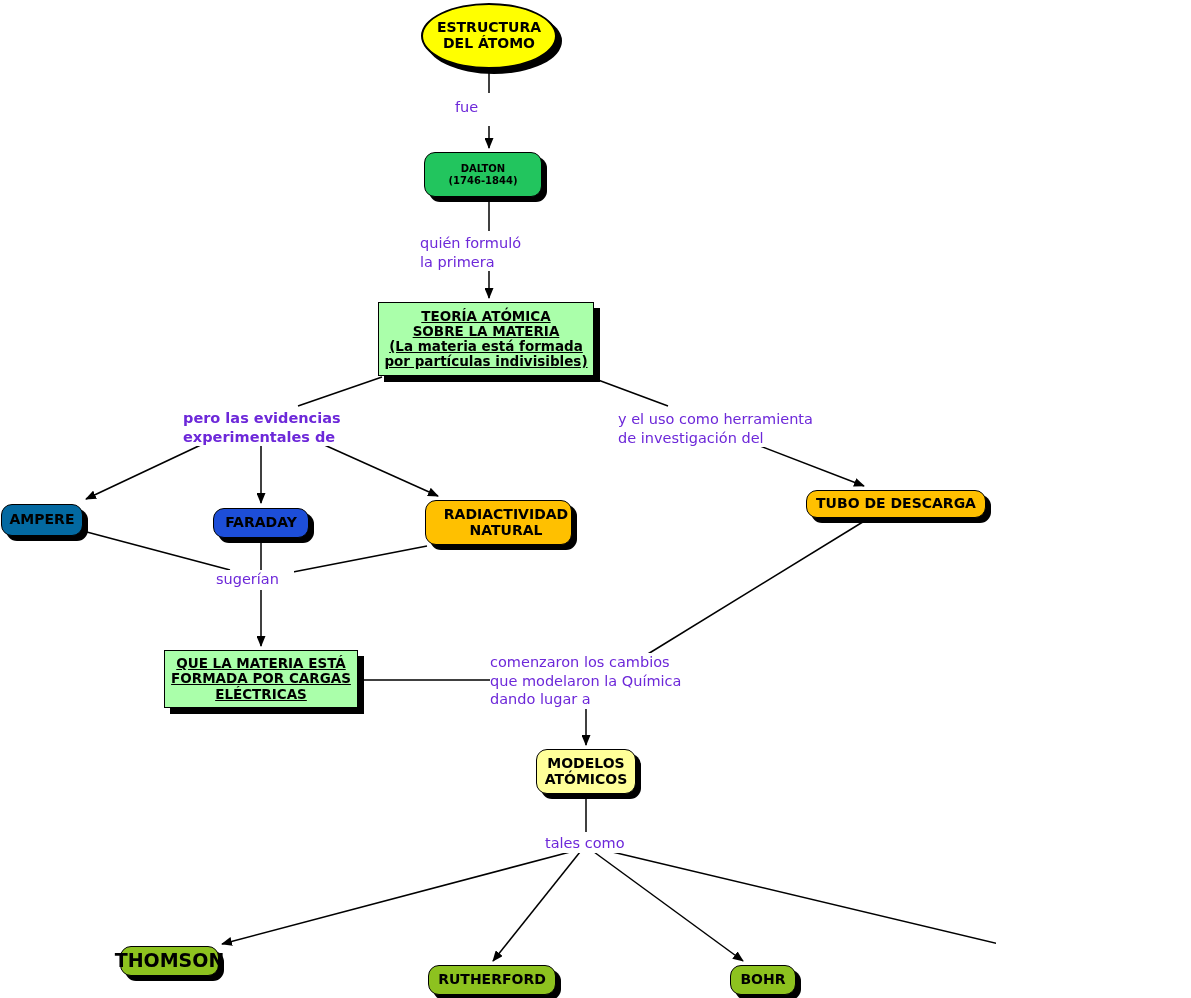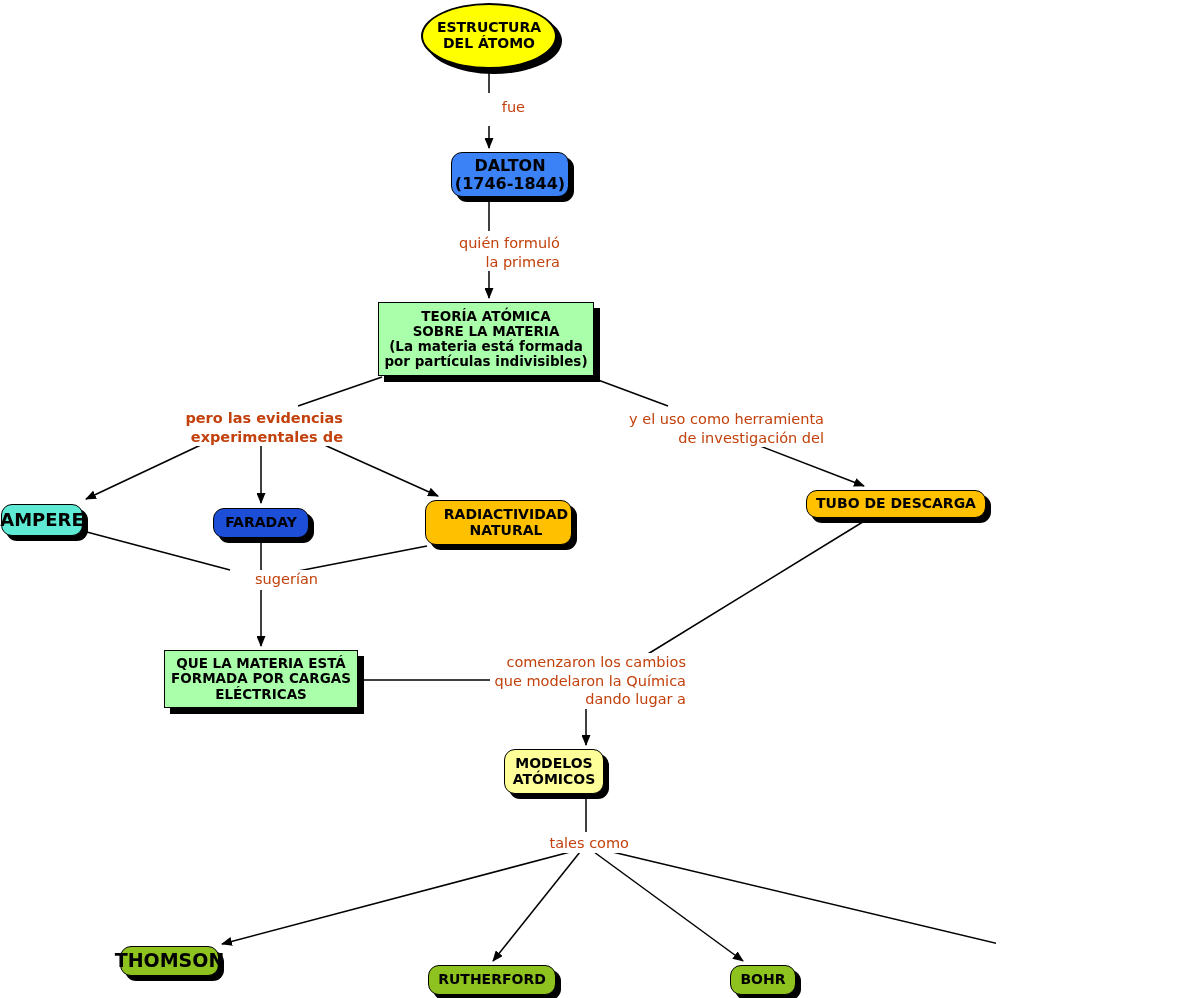--- a/index.html
+++ b/index.html
@@ -45,33 +45,34 @@
   .node.rounded {
     border: 1.6px solid #000000;
     border-radius: 11px;
     box-shadow: 5px 5px 0 0 #000000;
   }
   
   .node.rect {
     border: 1.6px solid #000000;
     border-radius: 0;
     box-shadow: 6px 6px 0 0 #000000;
+    text-decoration: underline;
   }
   
   .node.ellipse {
     border: 2px solid #000000;
     border-radius: 50%;
     box-shadow: 5px 5px 0 0 #000000;
   }
 
   
   .link-label {
     position: absolute;
-    text-align: right;
-    color: #c2410c;
+    text-align: left;
+    color: #6d28d9;
     font-size: 14.5px;
     line-height: 1.28;
     white-space: pre-line;
     z-index: 6;
     background: #ffffff;
     font-weight: normal;
   }
 </style>
 </head>
 <body>
@@ -119,42 +120,42 @@
       <line x1="570" y1="852" x2="222" y2="944" marker-end="url(#arrowhead)"></line>
       <line x1="580" y1="852" x2="493" y2="961" marker-end="url(#arrowhead)"></line>
       <line x1="594" y1="852" x2="743" y2="961" marker-end="url(#arrowhead)"></line>
       <line x1="604" y1="850" x2="1016" y2="948" marker-end="url(#arrowhead)"></line>
     </g>
   </svg>
 
   <div class="node ellipse" style="left:421px; top:3px; width:136px; height:66px; background:#ffff00; font-size:14px;">ESTRUCTURA
 DEL ÁTOMO</div>
 
-  <div class="node rounded" style="left:451px; top:152px; width:118px; height:45px; background:#3b82f6; font-size:16px;">DALTON
+  <div class="node rounded" style="left:424px; top:152px; width:118px; height:45px; background:#22c55e; font-size:10px;">DALTON
 (1746-1844)</div>
 
   <div class="node rect" style="left:378px; top:302px; width:216px; height:74px; background:#aaffaa; font-size:13.5px;">TEORÍA ATÓMICA
 SOBRE LA MATERIA
 (La materia está formada
 por partículas indivisibles)</div>
 
-  <div class="node rounded" style="left:1px; top:504px; width:82px; height:32px; background:#5eead4; font-size:18px;">AMPERE</div>
+  <div class="node rounded" style="left:1px; top:504px; width:82px; height:32px; background:#0369a1; font-size:14px;">AMPERE</div>
 
   <div class="node rounded" style="left:213px; top:508px; width:96px; height:30px; background:#1d4ed8; font-size:14px;">FARADAY</div>
 
   <div class="node rounded" style="left:425px; top:500px; width:147px; height:45px; background:#ffc000; font-size:14px;padding-left:15px;">RADIACTIVIDAD
 NATURAL</div>
 
   <div class="node rounded" style="left:806px; top:490px; width:180px; height:28px; background:#ffc000; font-size:14px;">TUBO DE DESCARGA</div>
 
   <div class="node rect" style="left:164px; top:650px; width:194px; height:58px; background:#aaffaa; font-size:13.5px;">QUE LA MATERIA ESTÁ
 FORMADA POR CARGAS
 ELÉCTRICAS</div>
 
-  <div class="node rounded" style="left:504px; top:749px; width:100px; height:45px; background:#ffff99; font-size:14px;">MODELOS
+  <div class="node rounded" style="left:536px; top:749px; width:100px; height:45px; background:#ffff99; font-size:14px;">MODELOS
 ATÓMICOS</div>
 
   <div class="node rounded" style="left:120px; top:946px; width:99px; height:30px; background:#8dc21f; font-size:19px;">THOMSON</div>
 
   <div class="node rounded" style="left:428px; top:965px; width:128px; height:30px; background:#8dc21f; font-size:14px;">RUTHERFORD</div>
 
   <div class="node rounded" style="left:730px; top:965px; width:66px; height:30px; background:#8dc21f; font-size:14px;">BOHR</div>
 
   <div class="node rounded" style="left:1013px; top:950px; width:172px; height:30px; background:#8dc21f; font-size:14px;">MECANO-CUÁNTICO</div>
 
@@ -162,21 +163,21 @@
 
   <div class="link-label" style="left:420px; top:234px; width:140px;">quién formuló
 la primera</div>
 
   <div class="link-label" style="left:183px; top:409px; width:160px;font-weight:bold;">pero las evidencias
 experimentales de</div>
 
   <div class="link-label" style="left:618px; top:410px; width:206px;">y el uso como herramienta
 de investigación del</div>
 
-  <div class="link-label" style="left:240px; top:570px; width:78px;">sugerían</div>
+  <div class="link-label" style="left:216px; top:570px; width:78px;">sugerían</div>
 
   <div class="link-label" style="left:490px; top:653px; width:196px;">comenzaron los cambios
 que modelaron la Química
 dando lugar a</div>
 
   <div class="link-label" style="left:545px; top:834px; width:84px;">tales como</div>
 
 </div>
 
 </body></html>

